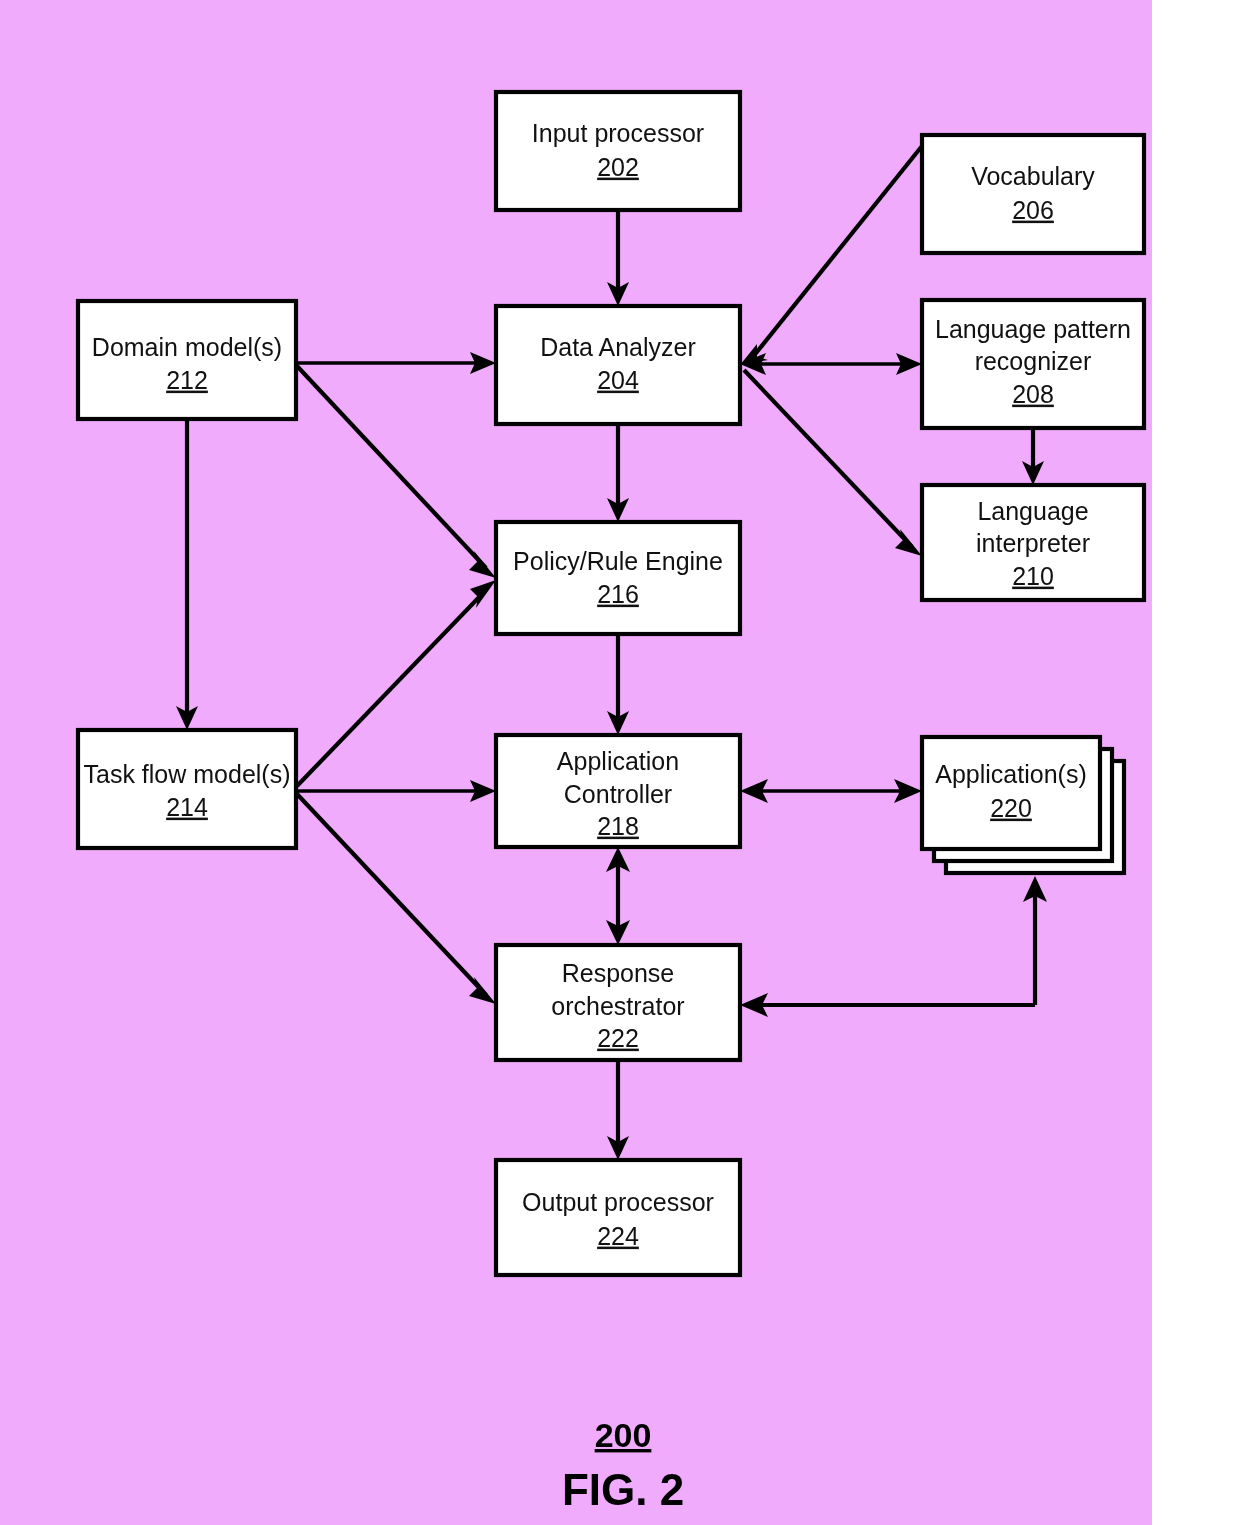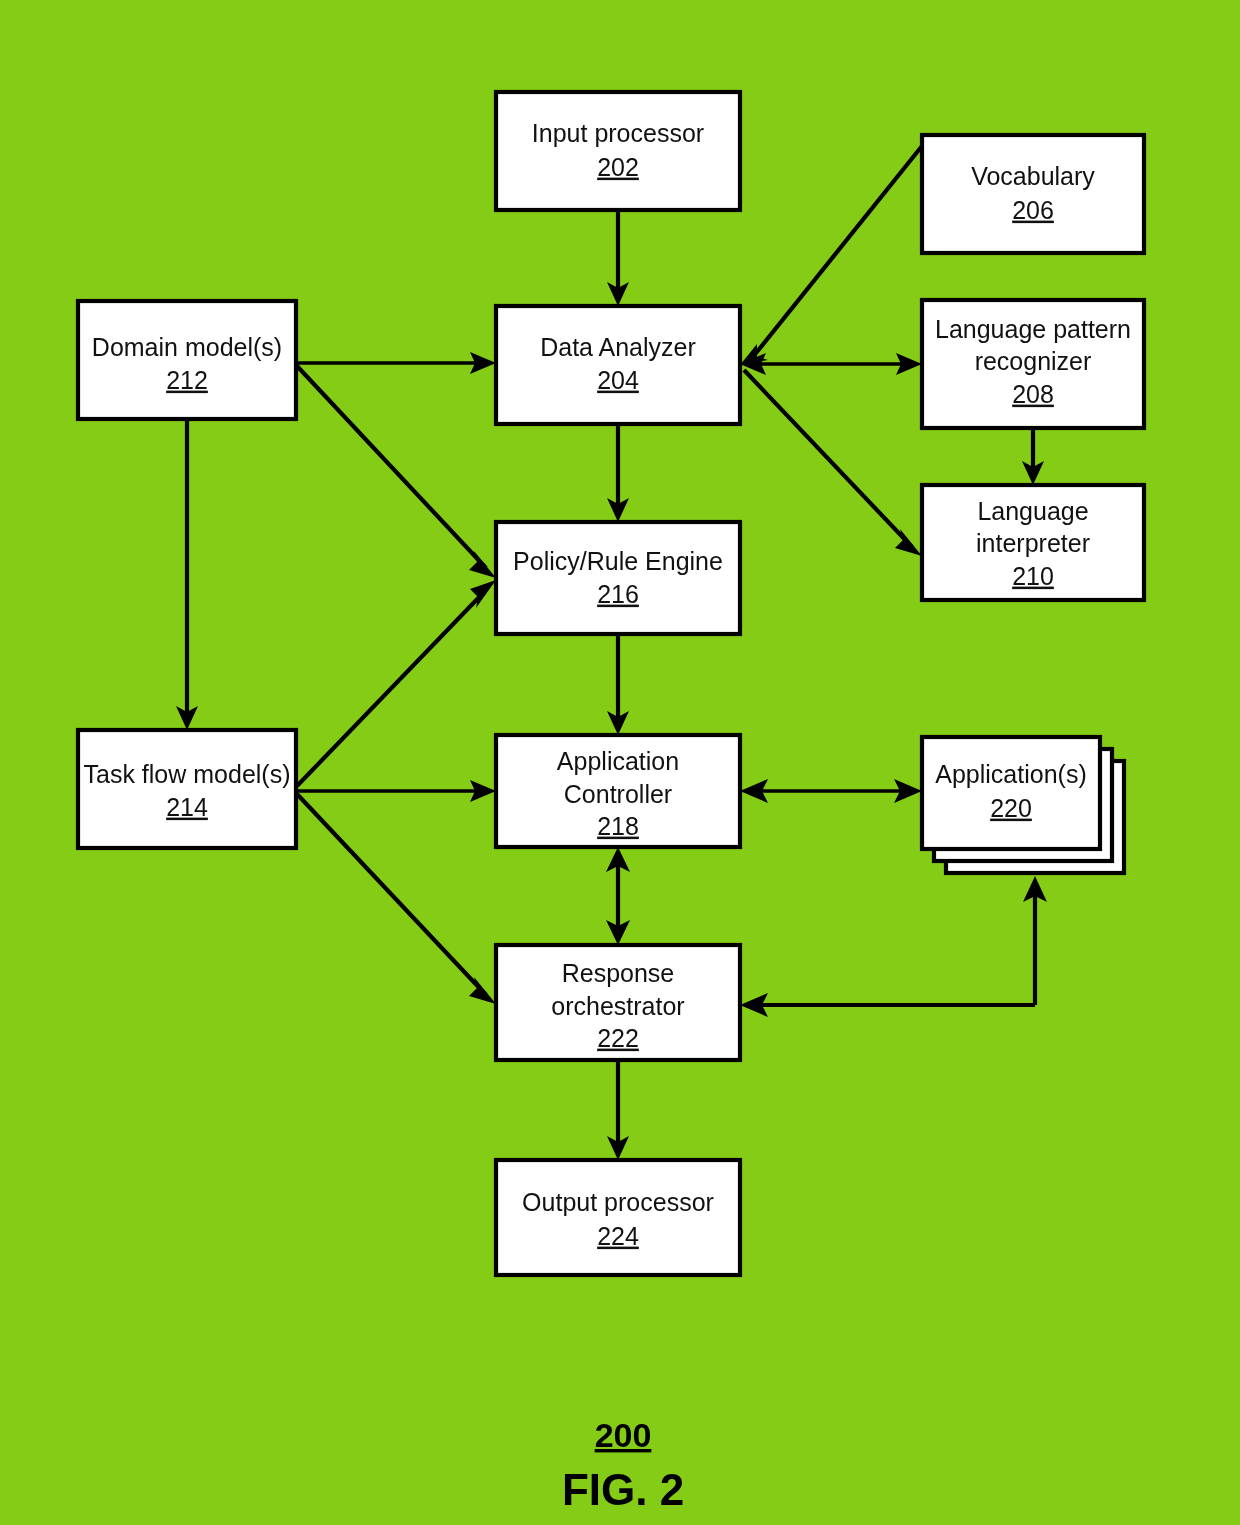--- a/index.html
+++ b/index.html
@@ -3,23 +3,23 @@
 <meta charset="utf-8">
 <title>FIG. 2</title>
 <style>
   html, body {
     margin: 0;
     padding: 0;
     background: #ffffff;
   }
   #page {
     position: relative;
-    width: 1240px;
+    width: 1152px;
     height: 1525px;
-    background: #84cc16;
+    background: #f0abfc;
     overflow: hidden;
     font-family: "Liberation Sans", sans-serif;
   }
   #diagram {
     position: absolute;
     left: 0;
     top: 0;
     width: 1240px;
     height: 1525px;
   }

